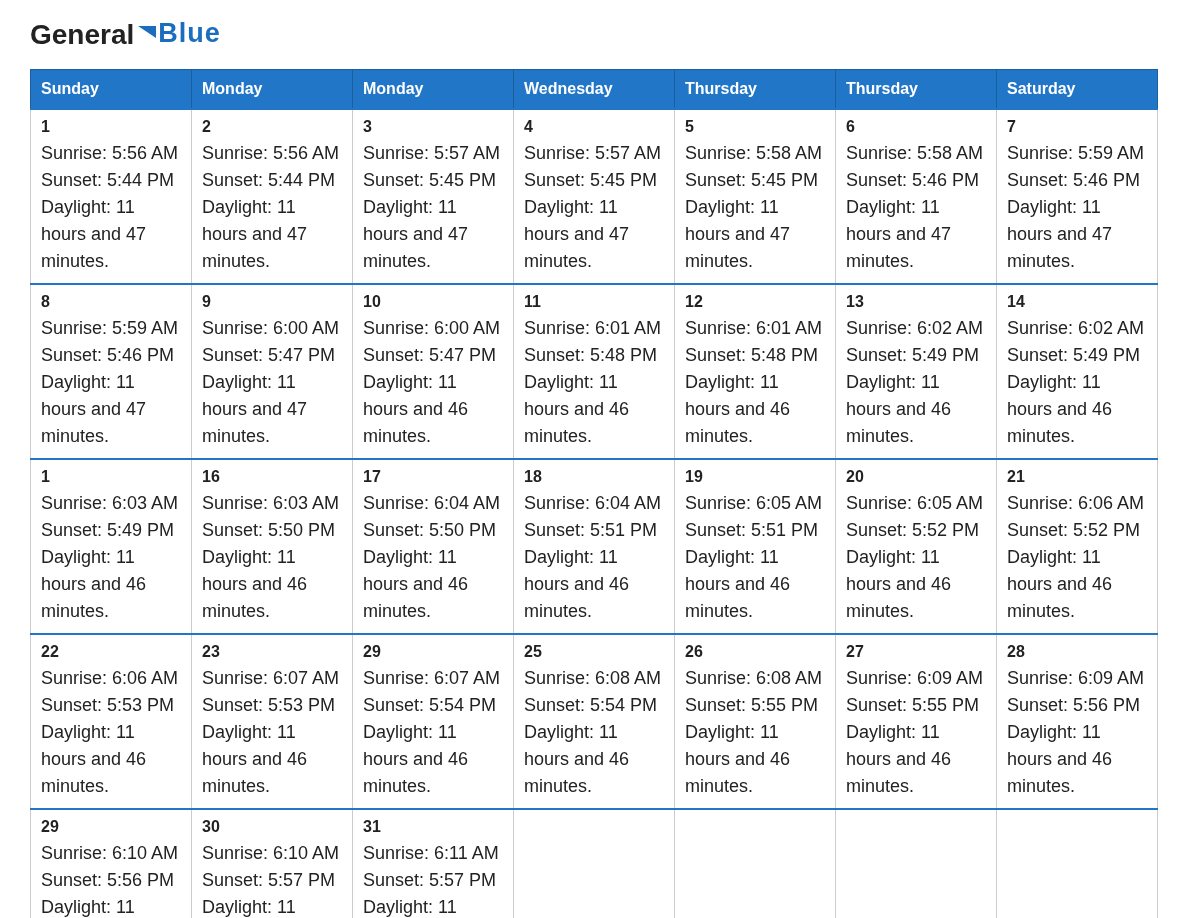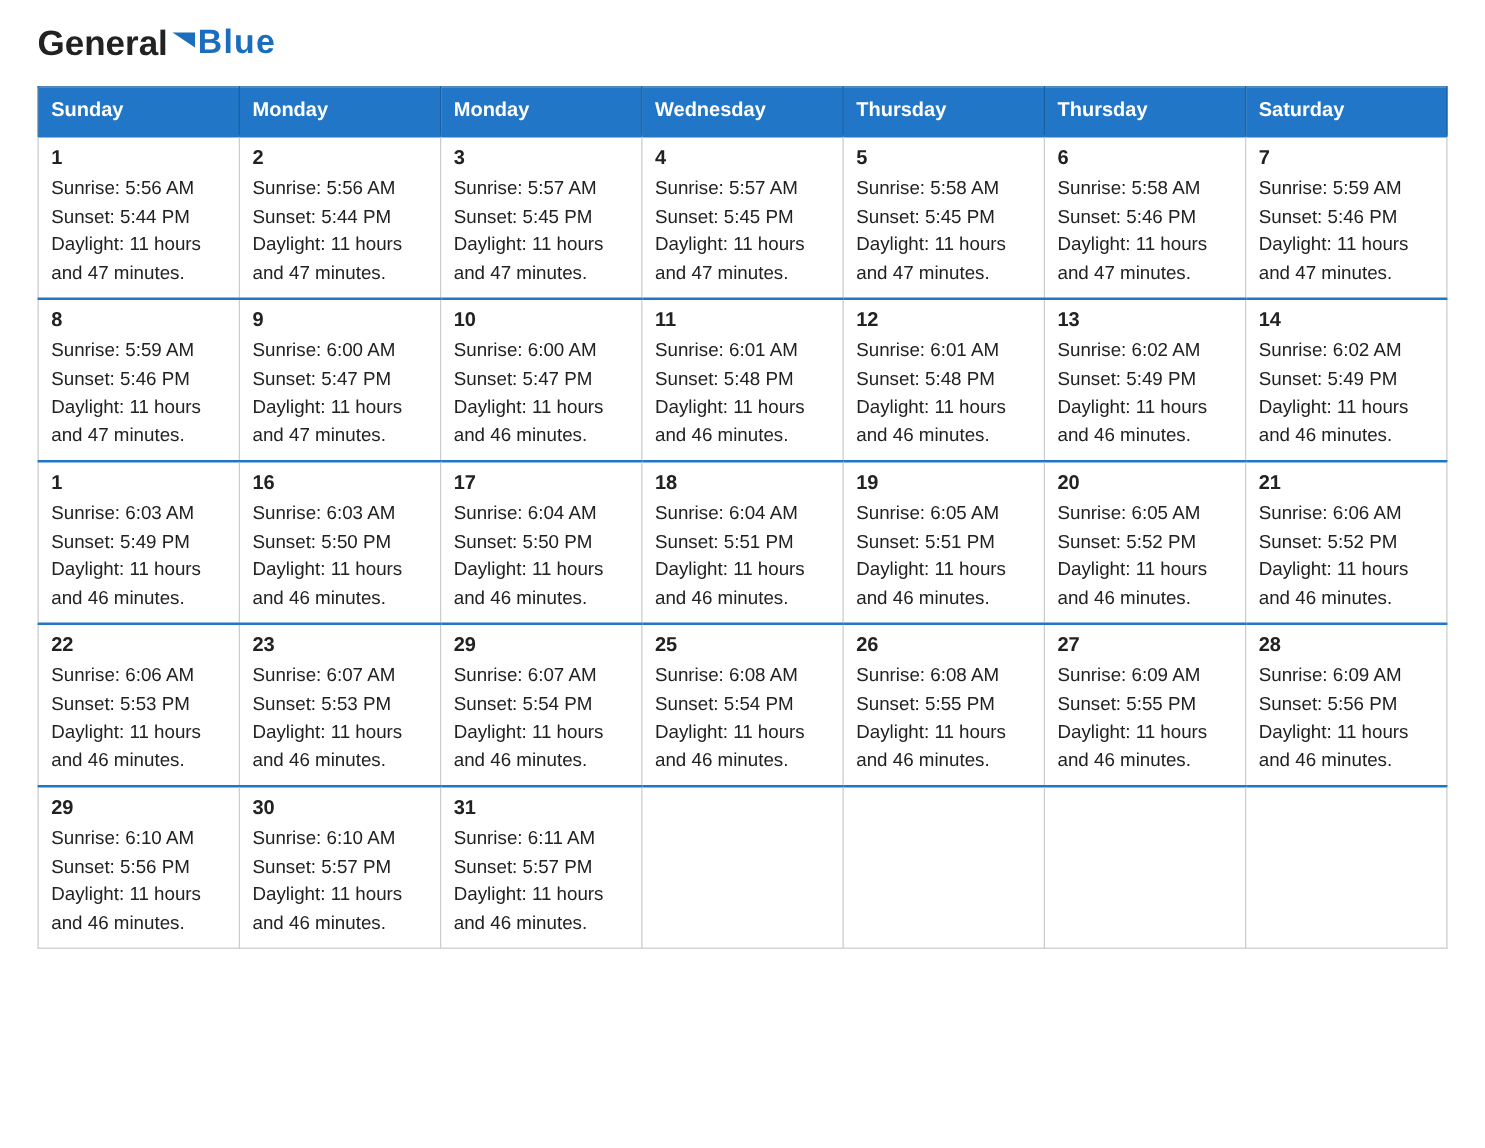--- a/index.html
+++ b/index.html
@@ -71,21 +71,21 @@
       min-height: 100px;
     }
     .day-number {
       font-size: 16px;
       font-weight: bold;
       color: #222;
       display: block;
       margin-bottom: 4px;
     }
     .day-info {
-      font-size: 15px;
+      font-size: 18px;
       color: #222;
       line-height: 1.5;
     }
     .empty-cell {
       background: #fff;
     }
     tr.week-row td {
       border-top: 2px solid #2176c7;
     }
   </style>

